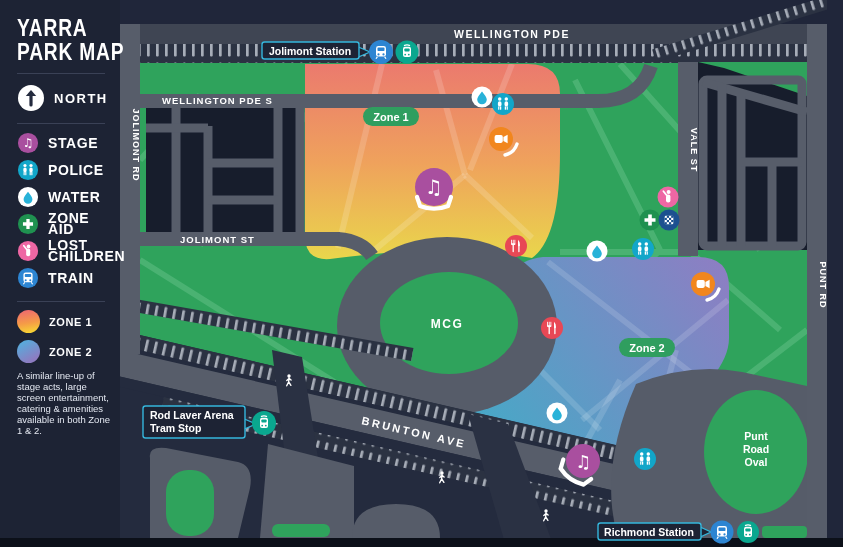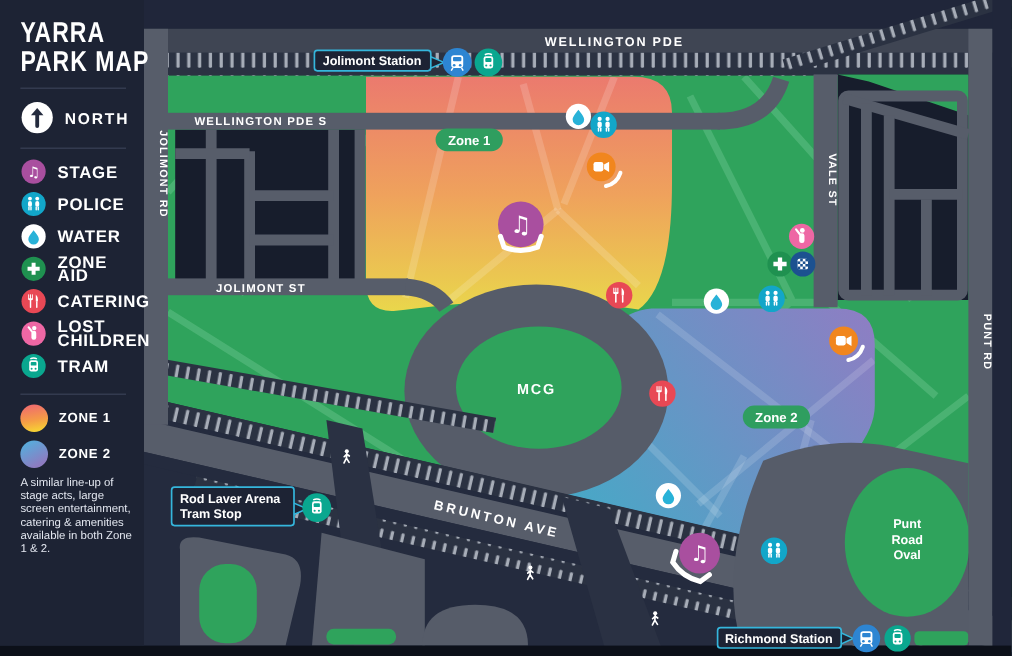--- a/index.html
+++ b/index.html
@@ -432,38 +432,31 @@
         </div>
     <div class="lrow">
       <svg class="lic" width="22" height="22" viewBox="-12 -12 24 24">
             <circle r="11" fill="#1f9150"></circle>
             <use href="#sym-cross"></use>
           </svg>
       <span>ZONE AID</span>
         </div>
     <div class="lrow">
       <svg class="lic" width="22" height="22" viewBox="-12 -12 24 24">
-            <circle r="11" fill="#e84855"></circle>
-            <use href="#sym-catering"></use>
-          </svg>
-      <span>CATERING</span>
-        </div>
-    <div class="lrow">
-      <svg class="lic" width="22" height="22" viewBox="-12 -12 24 24">
             <circle r="11" fill="#ee67a4"></circle>
             <use href="#sym-lost"></use>
           </svg>
       <span>LOST CHILDREN</span>
         </div>
     <div class="lrow">
       <svg class="lic" width="22" height="22" viewBox="-12 -12 24 24">
-            <circle r="11" fill="#0aa78f"></circle>
-            <use href="#sym-tram"></use>
-          </svg>
-      <span>TRAM</span>
+            <circle r="11" fill="#2d85d2"></circle>
+            <use href="#sym-train"></use>
+          </svg>
+      <span>TRAIN</span>
         </div>
   </div>
 
   <div class="rule" style="margin-top:12px"></div>
 
   <div class="zrow">
     <span class="zc zc1"></span>
     <span>ZONE 1</span>
   </div>
   <div class="zrow">

